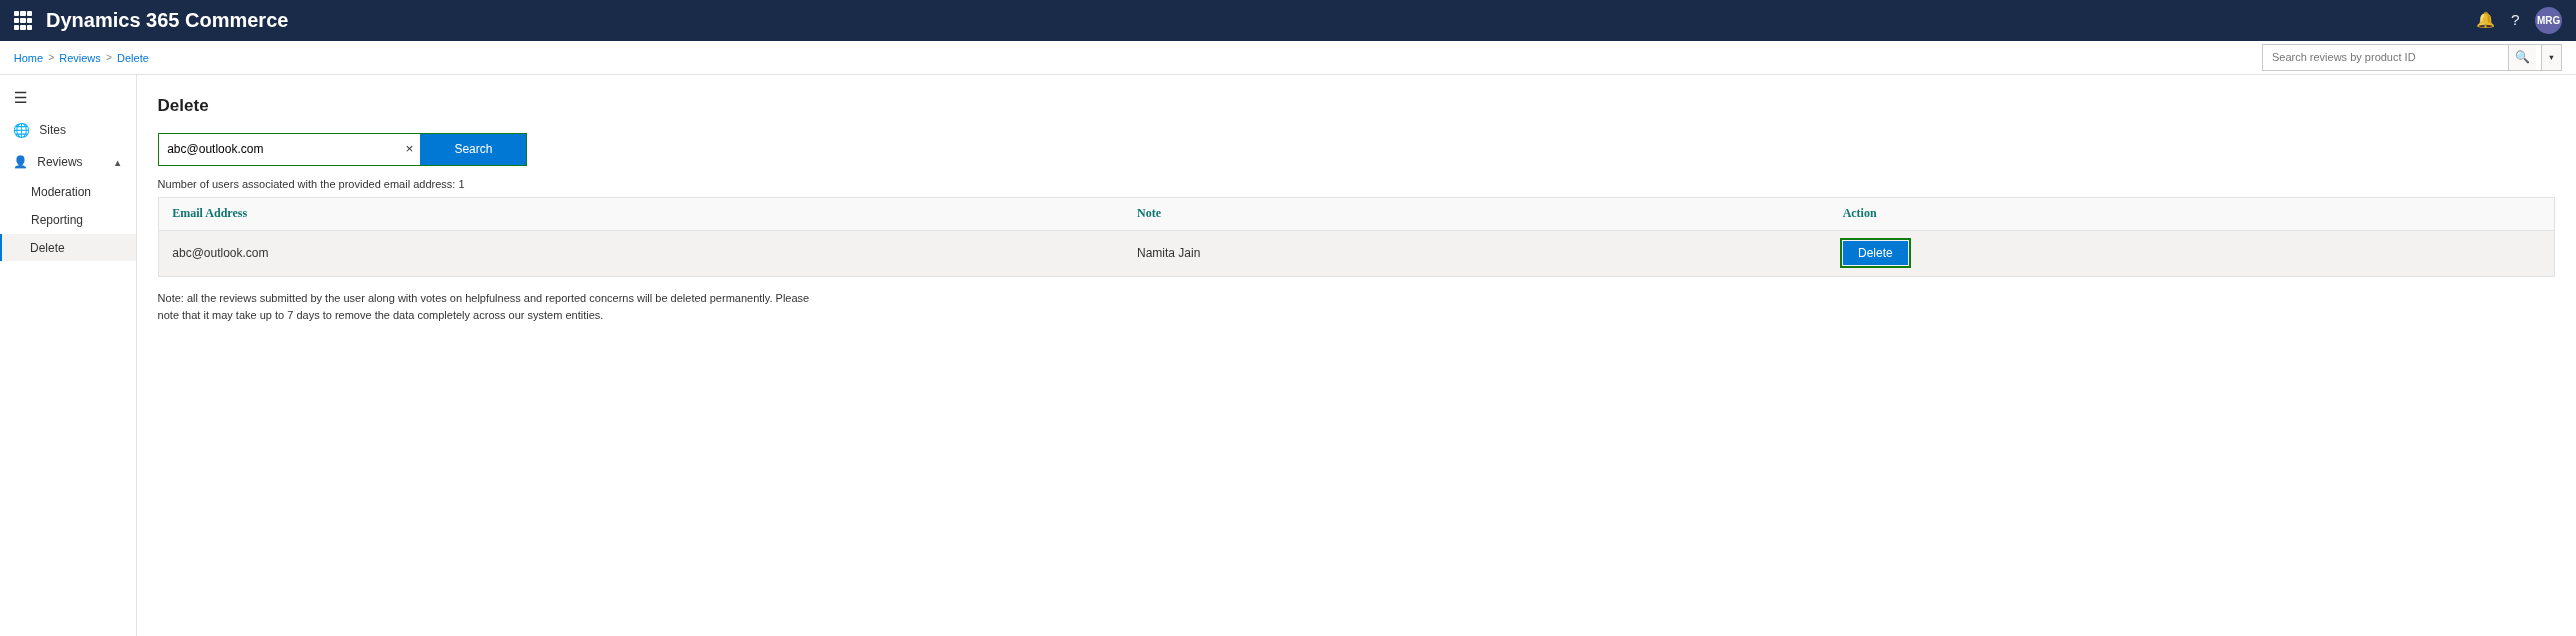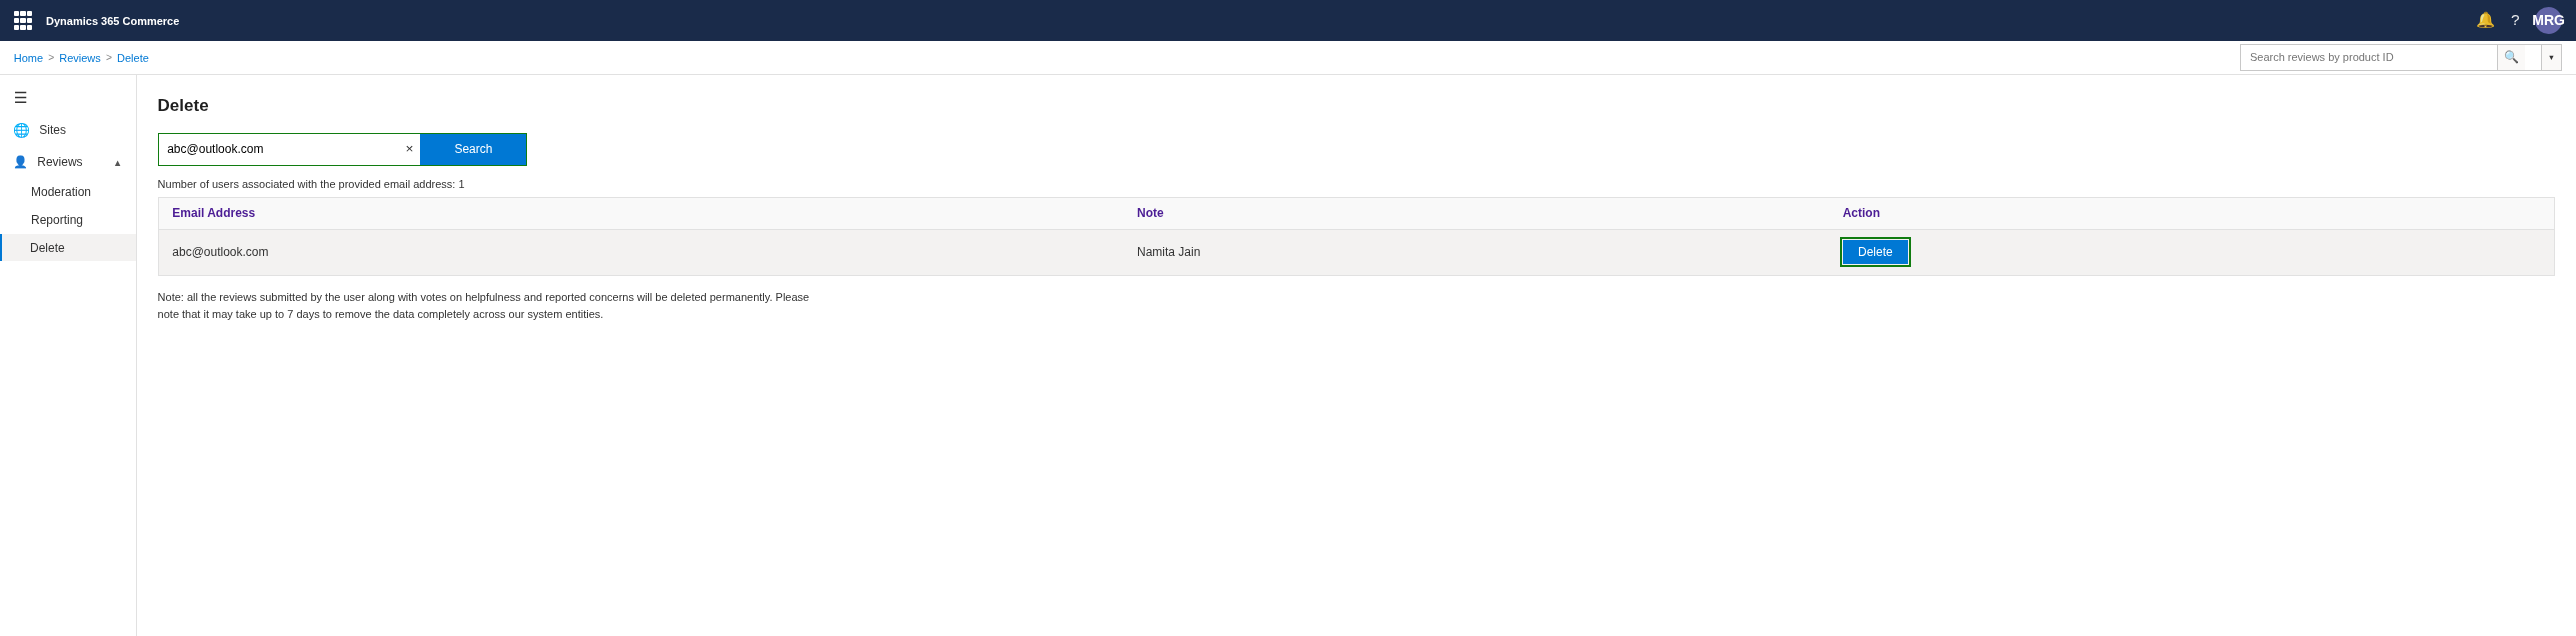--- a/index.html
+++ b/index.html
@@ -12,21 +12,21 @@
       display: flex;
       align-items: center;
       padding: 0 13.7px;
       gap: 13.7px;
       color: white;
     }
     .topbar-logo {
       display: flex;
       align-items: center;
       gap: 8.6px;
-      font-size: 11px;
+      font-size: 20px;
       font-weight: 600;
       color: white;
     }
     .waffle-icon {
       display: grid;
       grid-template-columns: repeat(3,5.1px);
       grid-template-rows: repeat(3,5.1px);
       gap: 1.7px;
       cursor: pointer;
     }
@@ -46,21 +46,21 @@
       font-size: 15.4px;
       cursor: pointer;
       opacity: 0.9;
     }
     .topbar-avatar {
       background: #6264a7;
       color: white;
       border-radius: 50%;
       width: 27.4px; height: 27.4px;
       display: flex; align-items: center; justify-content: center;
-      font-size: 14px;
+      font-size: 10px;
       font-weight: 600;
       cursor: pointer;
     }
 
     
     .breadcrumb-bar {
       background: white;
       height: 34px;
       display: flex;
       align-items: center;
@@ -77,21 +77,21 @@
     .breadcrumb a {
       color: #0078d4;
       text-decoration: none;
     }
     .breadcrumb-sep { color: #888; font-size: 10.3px; }
     .breadcrumb-current { color: #0078d4; }
 
     .search-product-area {
       display: flex;
       align-items: center;
-      gap: 16px;
+      gap: 5px;
       border: 0.9px solid #c8c8c8;
       height: 27.4px;
     }
     .search-product-input {
       border: none;
       outline: none;
       width: 240px;
       padding: 0 8.6px;
       font-size: 11px;
       height: 100%;
@@ -243,22 +243,23 @@
       border: 0.9px solid #e1e1e1;
       width: 100%;
       border-collapse: collapse;
     }
     .results-table th {
       background: #f9f9f9;
       padding: 8.6px 13.7px;
       text-align: left;
       font-weight: 600;
       font-size: 12px;
-      color: #4c1d95;
+      color: #0f766e;
       border-bottom: 0.9px solid #e1e1e1;
+      font-family: Liberation Serif, serif;
     }
     .results-table td {
       padding: 10.3px 13.7px;
       font-size: 12px;
       color: #333;
       background: #f3f2f1;
     }
     .delete-btn-cell {
       text-align: left;
     }

